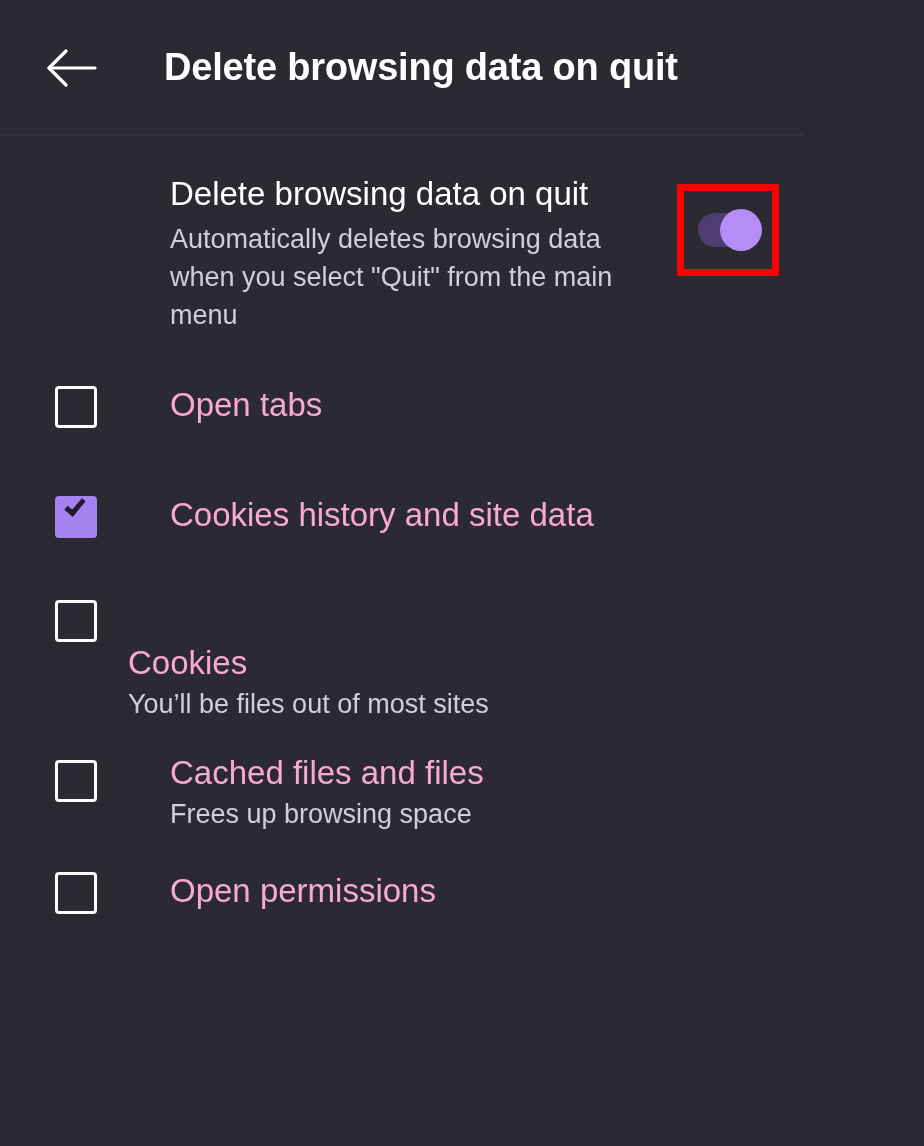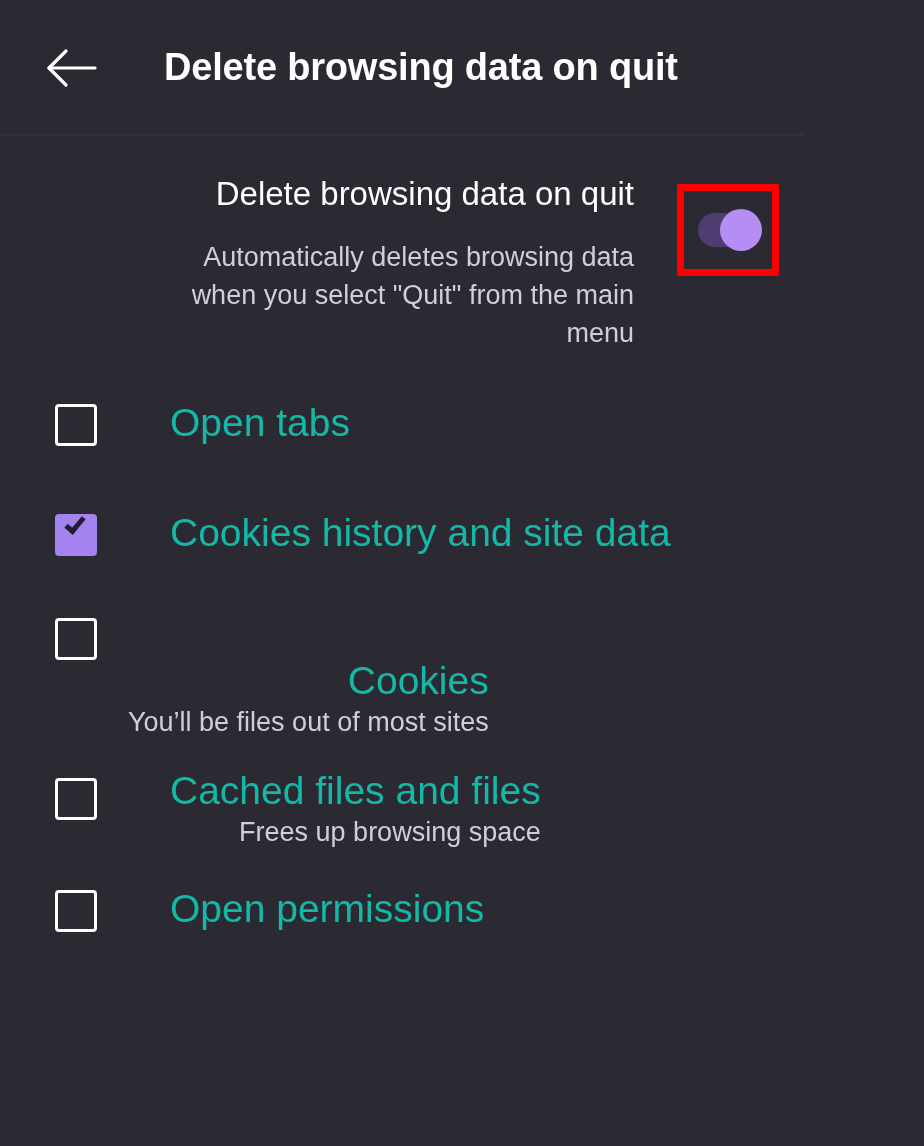--- a/index.html
+++ b/index.html
@@ -17,21 +17,20 @@
     color: #fbfbfe;
     -webkit-font-smoothing: antialiased;
   }
 
   .screen {
     position: relative;
     width: 804px;
     height: 1146px;
     background: #2b2a33;
     overflow: hidden;
-    text-align: right;
   }
 
   
   .appbar {
     position: relative;
     height: 136px;
     display: flex;
     align-items: center;
     background: #2b2a33;
     padding-left: 40px;
@@ -88,21 +87,21 @@
     font-size: 33px;
     line-height: 40px;
     color: #ffffff;
     font-weight: normal;
   }
 
   .pref-summary {
     font-size: 27px;
     line-height: 38px;
     color: #cfcfd8;
-    margin-top: 24px;
+    margin-top: 6px;
     max-width: 520px;
   }
 
   .toggle-wrap {
     flex: 0 0 auto;
     width: 152px;
     display: flex;
     align-items: flex-start;
     justify-content: center;
     padding-top: 10px;
@@ -188,23 +187,23 @@
   }
 
   .checkbox.checked .tick { display: block; }
 
   .cb-text {
     padding-left: 73px;
     padding-top: 0;
   }
 
   .cb-label {
-    font-size: 39px;
+    font-size: 33px;
     line-height: 42px;
-    color: #14b8a6;
+    color: #f9a8d4;
   }
 
   .cb-sublabel {
     font-size: 27px;
     line-height: 36px;
     color: #cfcfd8;
     margin-top: 2px;
   }
 
   .cb-row.has-sub .checkbox { margin-top: 8px; }

